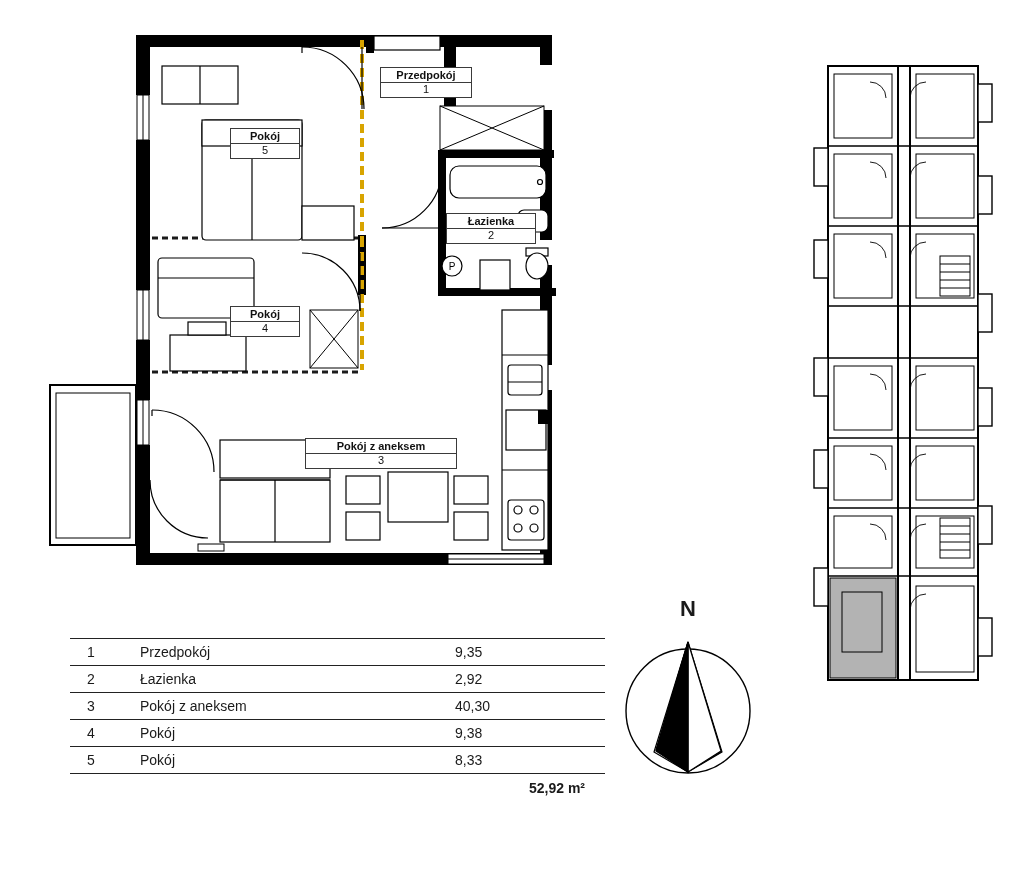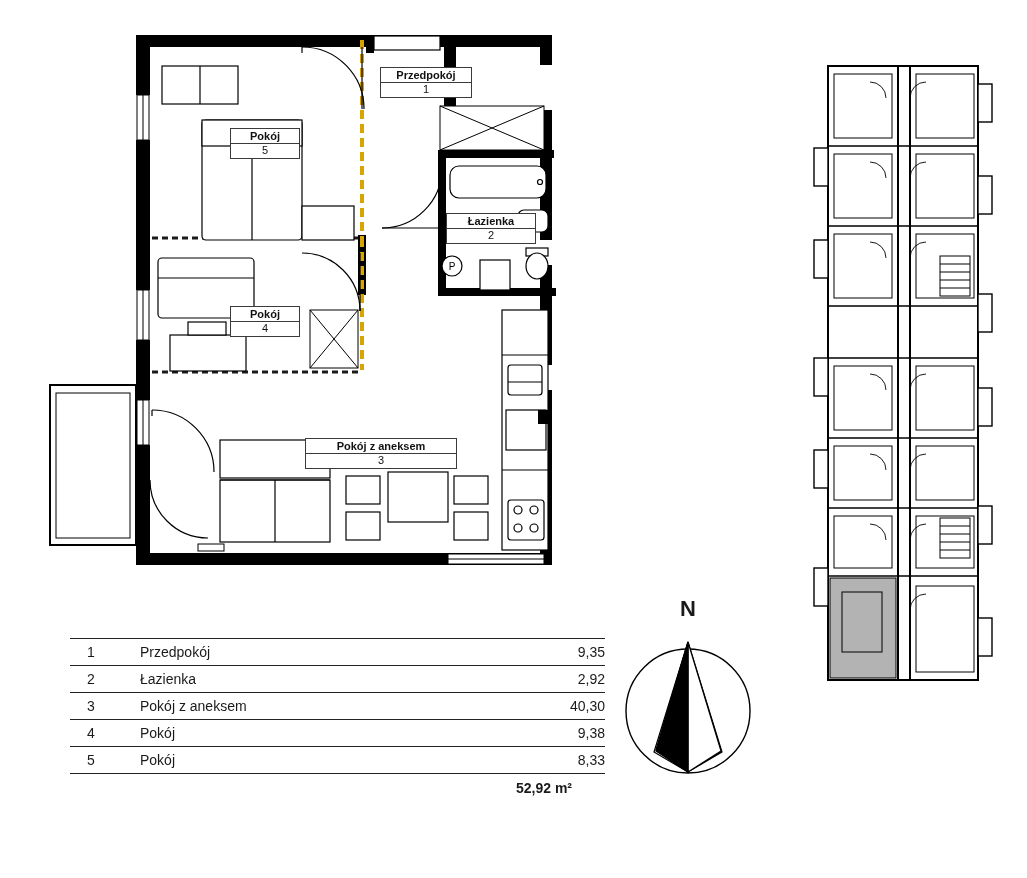--- a/index.html
+++ b/index.html
@@ -76,35 +76,35 @@
   #legend tr td.idx {
     width: 42px;
     text-align: center;
     font-size: 14px;
   }
   #legend tr td.nm {
     padding-left: 28px;
   }
   #legend tr td.ar {
     width: 150px;
-    text-align: right;
+    text-align: left;
     padding-left: 60px;
   }
   #legend tr.dashrow td {
     border-bottom: 1px solid #222;
   }
   .dashbox {
     width: 28px;
     height: 11px;
     border: 1px dashed #d8a400;
     margin: 0 auto;
   }
   #total {
     position: absolute;
-    left: 57px;
+    left: 70px;
     top: 780px;
     width: 535px;
     text-align: right;
     padding-right: 20px;
     font-size: 14px;
     font-weight: bold;
     box-sizing: border-box;
   }
 
   

